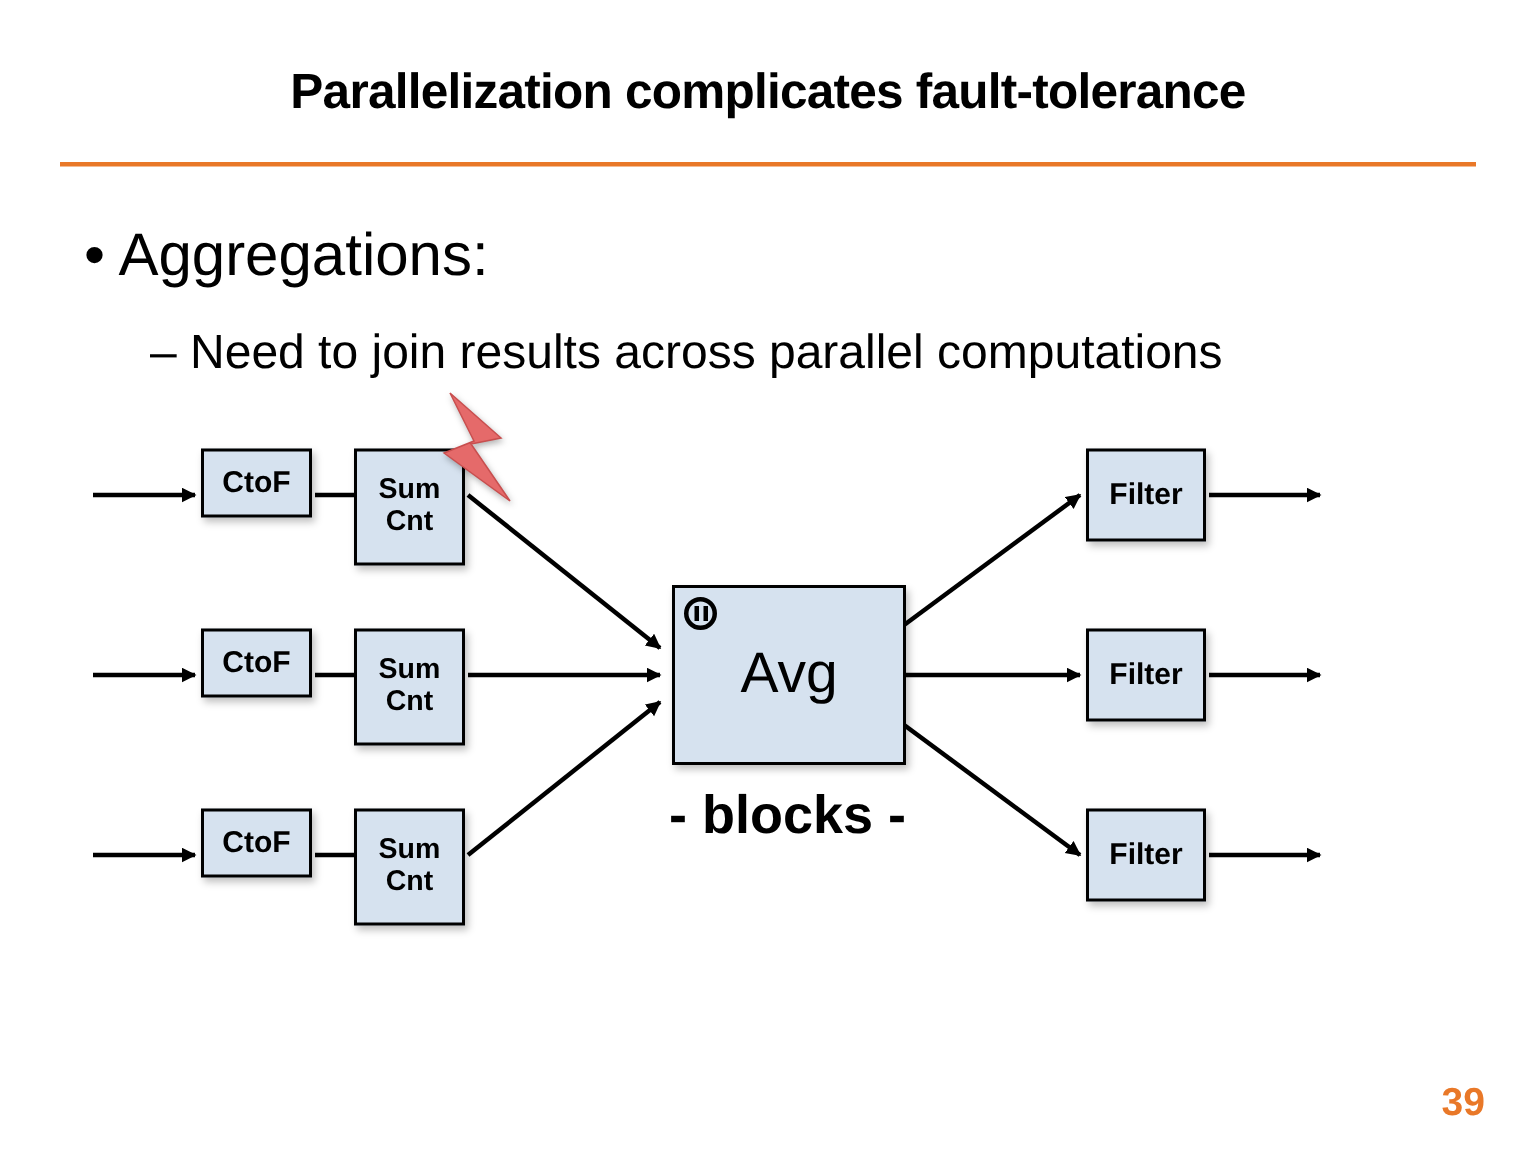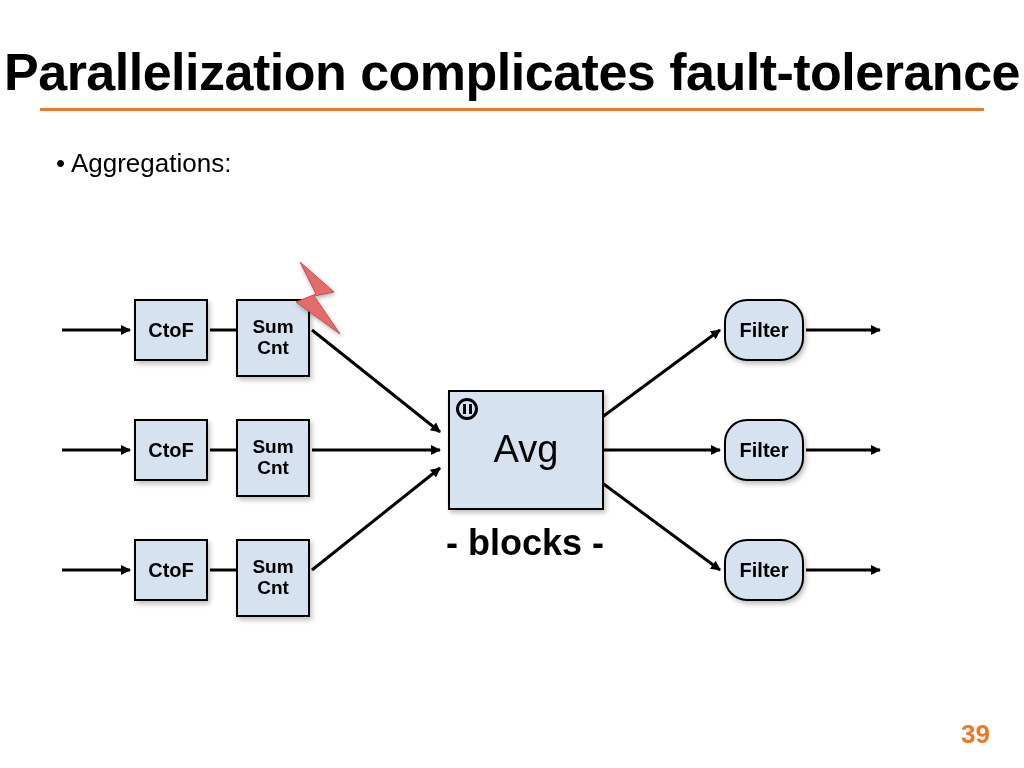--- a/index.html
+++ b/index.html
@@ -2,35 +2,35 @@
 <html><head>
 <meta charset="utf-8">
 <style>
   * { margin: 0; padding: 0; box-sizing: border-box; }
   html, body { width: 1024px; height: 768px; background: #ffffff; font-family: Helvetica, Arial, sans-serif; }
   .slide { position: relative; width: 1024px; height: 768px; }
   .title {
     position: absolute;
     top: 42px; left: 0; right: 0;
     text-align: center;
-    font-size: 52px;
+    font-size: 33px;
     font-weight: 700;
     color: #000;
     letter-spacing: -0.5px;
   }
   .title-rule {
     position: absolute;
     top: 108px; left: 40px; right: 40px;
     height: 3px;
     background: #e97828;
   }
   .bullet1 {
     position: absolute;
     top: 148px; left: 56px;
-    font-size: 26px;
+    font-size: 40px;
     color: #000;
   }
   .bullet1::before { content: "•  "; }
   .bullet2 {
     position: absolute;
     top: 216px; left: 100px;
     font-size: 32px;
     color: #000;
   }
   .bullet2::before { content: "– "; }
@@ -55,23 +55,23 @@
     display: flex;
     align-items: center;
     justify-content: center;
     text-align: center;
     font-weight: 700;
     font-size: 20px;
     line-height: 1.1;
     color: #000;
     box-shadow: 2px 3px 5px rgba(0,0,0,0.25);
   }
-  .box.small { width: 74px; height: 62px; }
+  .box.small { width: 74px; height: 46px; }
   .box.sumcnt { width: 74px; height: 78px; font-size: 19px; }
-  .box.filter { width: 80px; height: 62px; font-size: 20px; border-radius: 23px; }
+  .box.filter { width: 80px; height: 62px; font-size: 20px; }
   .box.avg { width: 156px; height: 120px; font-size: 38px; font-weight: 400; }
 
   .pause {
     position: absolute;
     width: 22px; height: 22px;
     border: 3px solid #000;
     border-radius: 50%;
     display: flex; align-items: center; justify-content: center;
   }
   .pause::before, .pause::after {
@@ -99,20 +99,21 @@
 </style>
 </head>
 <body>
 
 <div class="slide">
 
   <div class="title">Parallelization complicates fault-tolerance</div>
   <div class="title-rule"></div>
 
   <div class="bullet1">Aggregations:</div>
+  <div class="bullet2">Need to join results across parallel computations</div>
 
   <div class="diagram">
 
     <svg class="arrows">
       <defs>
         <marker id="ah" markerWidth="12" markerHeight="12" refX="9" refY="5" orient="auto" markerUnits="userSpaceOnUse">
           <path d="M0,0 L10,5 L0,10 Z" fill="#000"></path>
         </marker>
       </defs>
 

